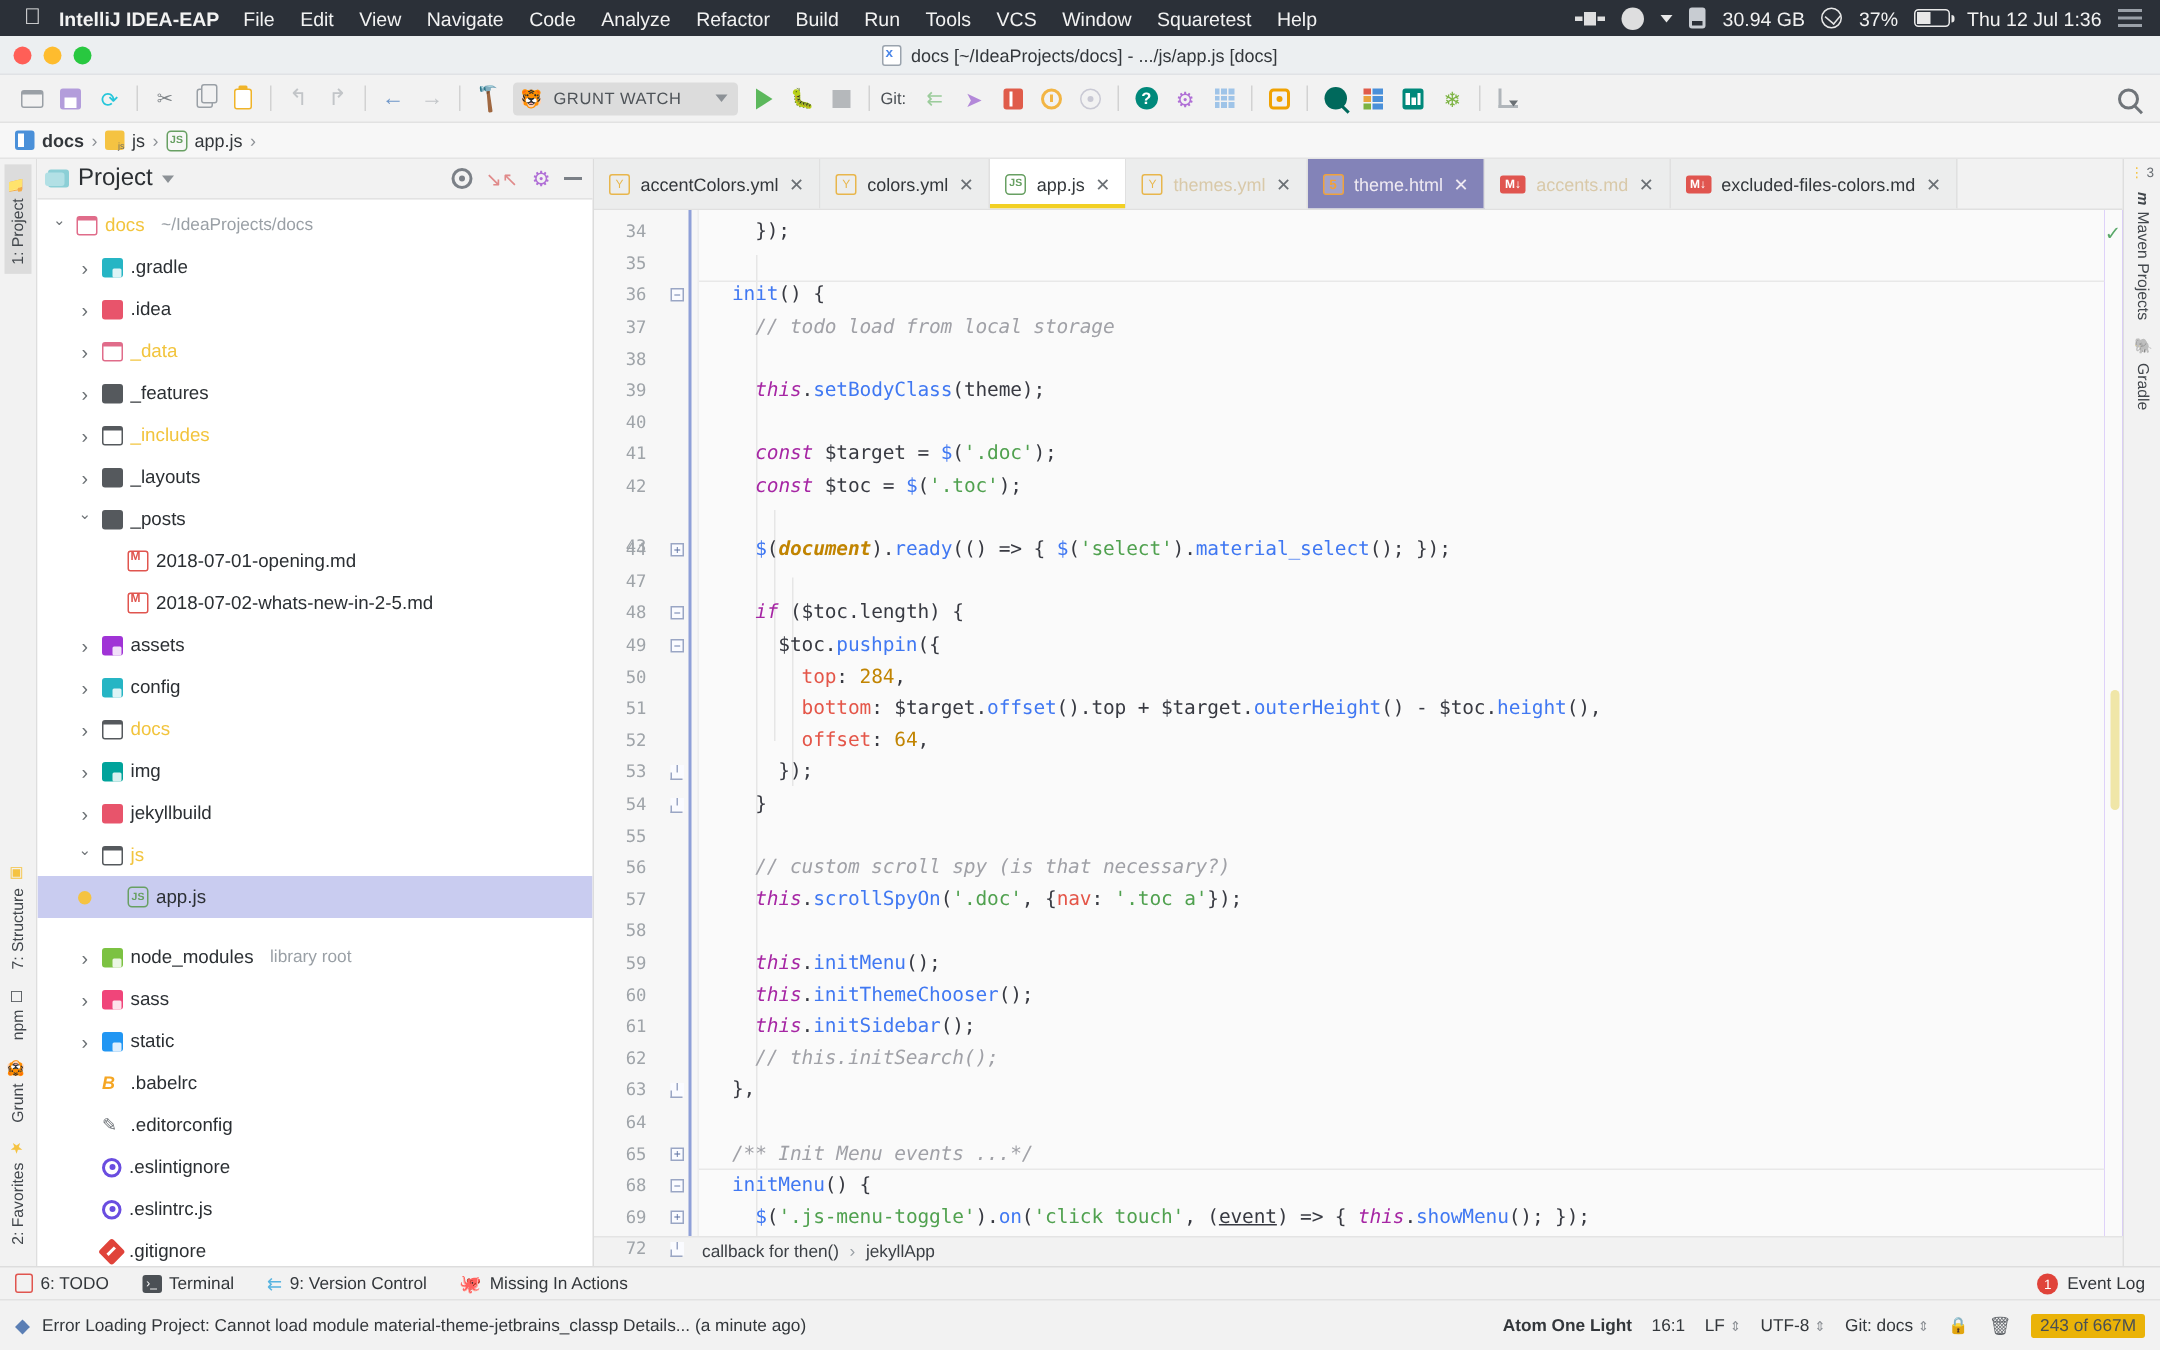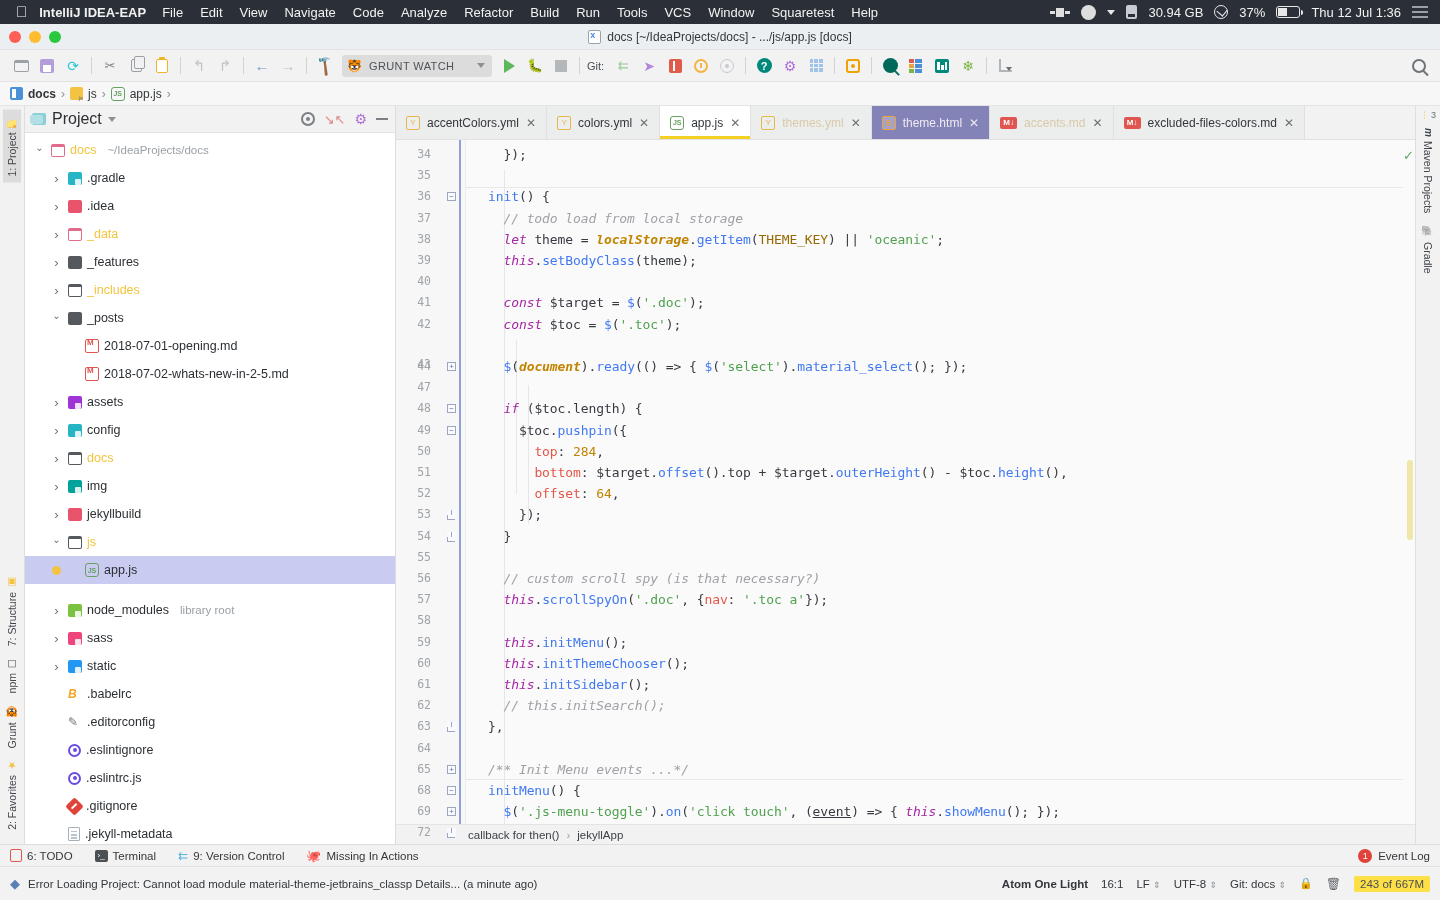--- a/index.html
+++ b/index.html
@@ -246,21 +246,21 @@
   .squid-ico { font-size: 12px; color: #5f6368; }
 
   
   #statusbar { height: 34px; background: #f2f2f2; display: flex; align-items: center; padding: 0 10px; font-size: 11.5px; color: #33373b; gap: 8px; border-top: 1px solid #e2e2e2; }
   .err-diamond { color: #5b7fb5; font-size: 13px; }
   #statusbar .right { margin-left: auto; display: flex; align-items: center; gap: 13px; }
   #statusbar .bold { font-weight: bold; }
   .sel-arrows { color: #8d9196; font-size: 9px; }
   .lock-ico { font-size: 11px; color: #6b7075; }
   .trash-ico { font-size: 12px; color: #5f6368; }
-  .mem { background: #fde047; padding: 2px 6px; border-radius: 2px; color: #4a4f54; }
+  .mem { background: #eab308; padding: 2px 6px; border-radius: 2px; color: #4a4f54; }
 </style>
 </head>
 <body>
 
 <div id="mac-menubar">
   <span class="apple"></span>
   <span class="app-name">IntelliJ IDEA-EAP</span>
   <span class="mitem">File</span>
   <span class="mitem">Edit</span>
   <span class="mitem">View</span>
@@ -520,20 +520,25 @@
           </div>
           <div class="trow" style="position: relative; padding-left: 25px;">
             <span class="tw closed"></span>
             <span class="fico f-dark"></span>
             <span class="tlabel">_features</span>
           </div>
           <div class="trow" style="position: relative; padding-left: 25px;">
             <span class="tw closed"></span>
             <span class="fico f-outline-plain"></span>
             <span class="tlabel yellow">_includes</span>
+          </div>
+          <div class="trow" style="position: relative; padding-left: 25px;">
+            <span class="tw closed"></span>
+            <span class="fico f-dark"></span>
+            <span class="tlabel">_layouts</span>
           </div>
           <div class="trow" style="position: relative; padding-left: 25px;">
             <span class="tw open"></span>
             <span class="fico f-dark"></span>
             <span class="tlabel">_posts</span>
           </div>
           <div class="trow" style="position: relative; padding-left: 42px;">
             <span class="tw none"></span>
             <span class="md-ico"></span>
             <span class="tlabel">2018-07-01-opening.md</span>
@@ -717,21 +722,20 @@
             <div class="fold end" style="top: 688.4px;"></div>
           </div>
         <div id="codepane">
             <div class="guide" style="left: 38px; top: 30px; bottom: 0px;"></div>
             <div class="guide" style="left: 50px; top: 200px; bottom: 330px;"></div>
             <div class="guide" style="left: 62px; top: 245px; bottom: 300px;"></div>
             <div class="cline" style="top: 7px;">  });</div>
             <div class="cline" style="top: 28.2px;"></div>
             <div class="cline" style="top: 49.4px;"><span class="fn">init</span>() {</div>
             <div class="cline" style="top: 70.6px;"><span class="cm">  // todo load from local storage</span></div>
-            <div class="cline" style="top: 91.8px;">  <span class="k">let</span> theme = <span class="cls">localStorage</span>.<span class="fn">getItem</span>(<span class="const">THEME_KEY</span>) || <span class="st">'oceanic'</span>;</div>
             <div class="cline" style="top: 113px;">  <span class="k">this</span>.<span class="fn">setBodyClass</span>(theme);</div>
             <div class="cline" style="top: 134.2px;"></div>
             <div class="cline" style="top: 155.4px;">  <span class="k">const</span> $target = <span class="fn">$</span>(<span class="st">'.doc'</span>);</div>
             <div class="cline" style="top: 176.6px;">  <span class="k">const</span> $toc = <span class="fn">$</span>(<span class="st">'.toc'</span>);</div>
             <div class="cline" style="top: 197.8px;"></div>
             <div class="cline" style="top: 219px;">  <span class="fn">$</span>(<span class="cls">document</span>).<span class="fn">ready</span>(() =&gt; { <span class="fn">$</span>(<span class="st">'select'</span>).<span class="fn">material_select</span>(); });</div>
             <div class="cline" style="top: 240.2px;"></div>
             <div class="cline" style="top: 261.4px;">  <span class="k">if</span> ($toc.length) {</div>
             <div class="cline" style="top: 282.6px;">    $toc.<span class="fn">pushpin</span>({</div>
             <div class="cline" style="top: 303.8px;">      <span class="prop">top</span>: <span class="num">284</span>,</div>

